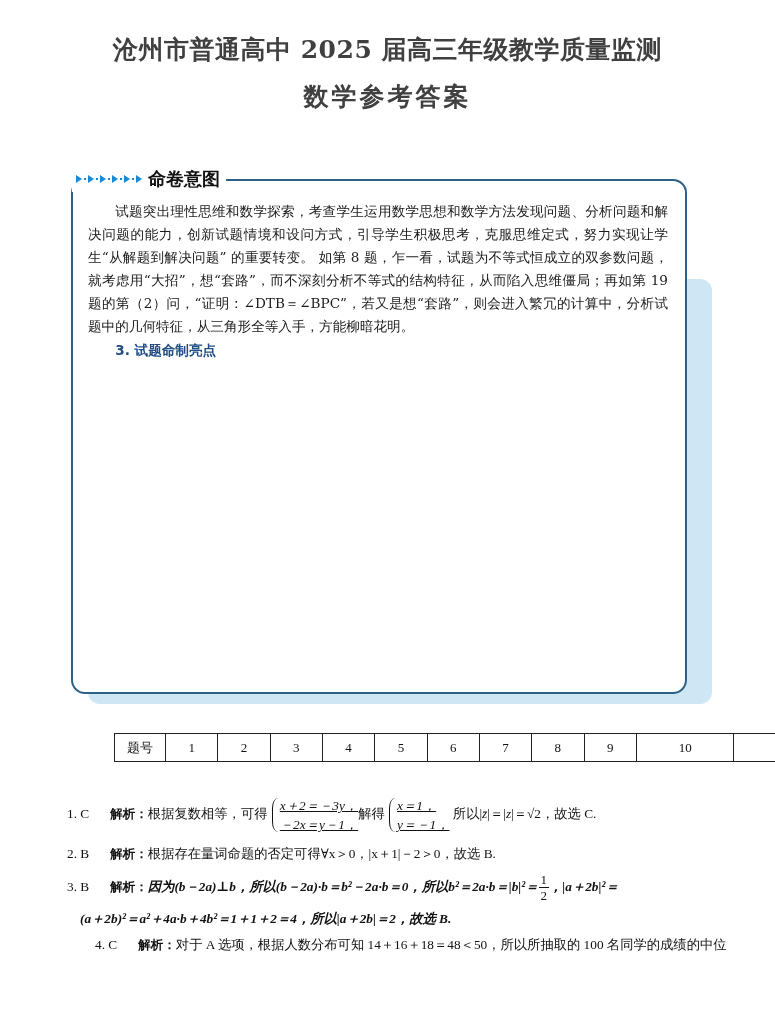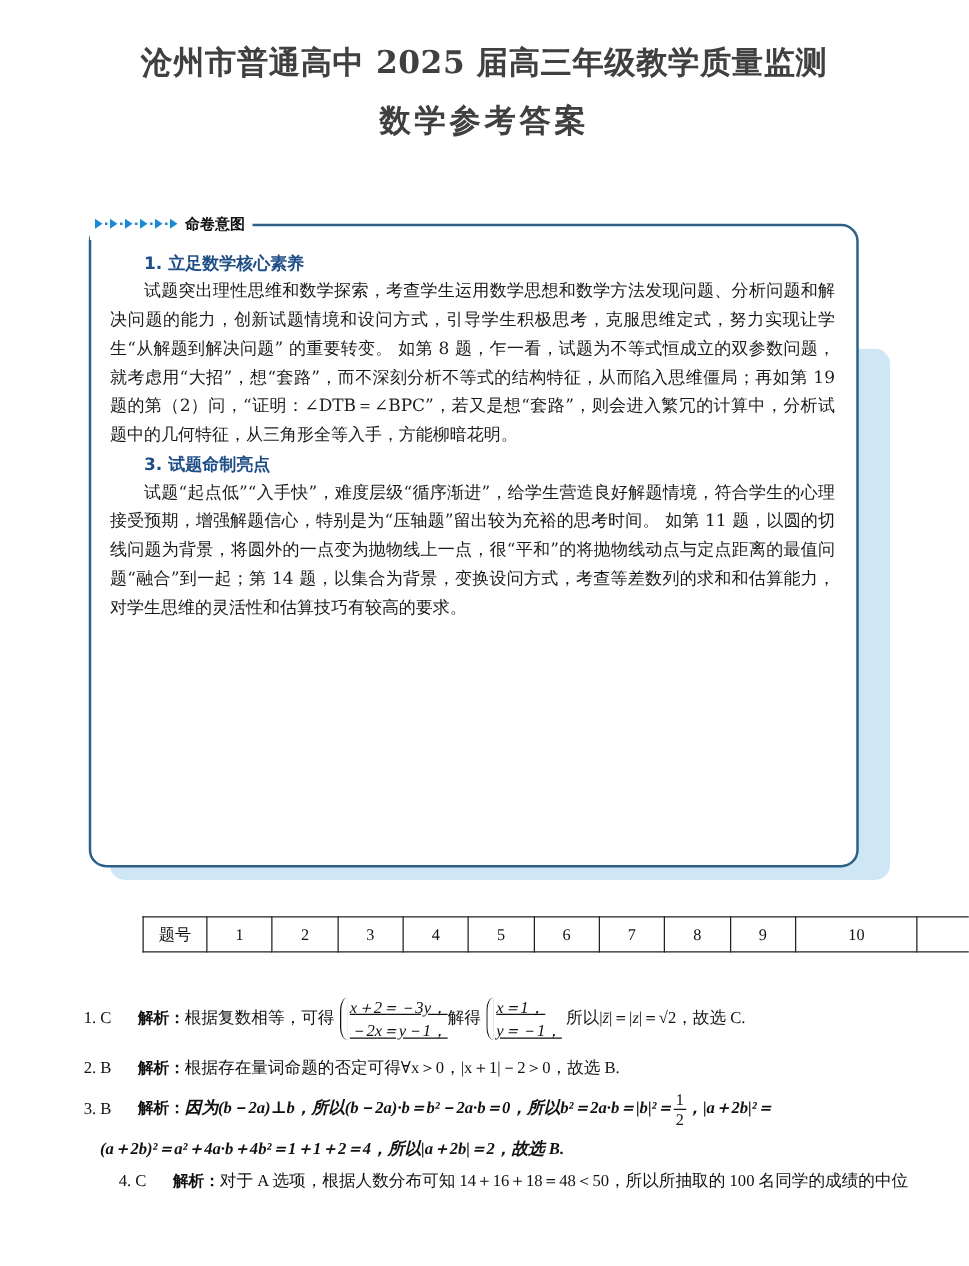--- a/index.html
+++ b/index.html
@@ -15,21 +15,21 @@
                 background: #cfe6f4; border-radius: 12px; }
   .box { position: absolute; left: 71px; top: 179px; width: 616px; height: 515px;
          border: 2px solid #2d6187; border-radius: 14px; background: #fff; box-sizing: border-box; }
   .box-header { position: absolute; left: 72px; top: 166px; height: 26px; background: #fff;
                 display: flex; align-items: center; padding: 0 6px 0 4px; }
   .arrows { display: flex; align-items: center; gap: 1px; margin-right: 6px; }
   .arrow { width: 0; height: 0; border-top: 4px solid transparent; border-bottom: 4px solid transparent;
            border-left: 6px solid #1a8ad6; }
   .dot { width: 2px; height: 2px; background: #1a8ad6; margin: 0 1px; }
   .box-title { font-family: "DejaVu Sans", "Liberation Sans", sans-serif; font-weight: bold;
-               font-size: 12px; color: #111; text-align: center; }
+               font-size: 18px; color: #111; text-align: center; }
   .box-content { position: absolute; left: 88px; top: 200px; width: 580px; font-size: 13.6px;
                  line-height: 23.1px; text-align: justify; color: #1a1a1a; }
   .box-content p { margin: 0; text-indent: 2em; }
   .box-content h4 { margin: 0; padding-left: 2em; font-size: 13.6px; font-weight: bold;
                     font-family: "DejaVu Sans", "Liberation Sans", sans-serif; color: #1f4e86; line-height: 22px; }
 
   
   table.answers { position: absolute; left: 70px; top: 733px; width: 715px; border-collapse: collapse;
                   font-size: 13px; margin-left: 44px; }
   table.answers td { border: 1px solid #222; height: 27px; text-align: center; padding: 0;
@@ -72,24 +72,22 @@
     <span class="arrow"></span>
       <span class="dot"></span>
     <span class="arrow"></span>
       <span class="dot"></span>
     <span class="arrow"></span>
   </span>
   <span class="box-title">命卷意图</span>
 </div>
 
 <div class="box-content">
-  <h4>1. 立足数学核心素养</h4>
   <p>试题突出理性思维和数学探索，考查学生运用数学思想和数学方法发现问题、分析问题和解决问题的能力，创新试题情境和设问方式，引导学生积极思考，克服思维定式，努力实现让学生“从解题到解决问题” 的重要转变。 如第 8 题，乍一看，试题为不等式恒成立的双参数问题，就考虑用“大招”，想“套路”，而不深刻分析不等式的结构特征，从而陷入思维僵局；再如第 19 题的第（2）问，“证明：∠DTB＝∠BPC”，若又是想“套路”，则会进入繁冗的计算中，分析试题中的几何特征，从三角形全等入手，方能柳暗花明。</p>
   <h4>3. 试题命制亮点</h4>
-  <p>试题“起点低”“入手快”，难度层级“循序渐进”，给学生营造良好解题情境，符合学生的心理接受预期，增强解题信心，特别是为“压轴题”留出较为充裕的思考时间。 如第 11 题，以圆的切线问题为背景，将圆外的一点变为抛物线上一点，很“平和”的将抛物线动点与定点距离的最值问题“融合”到一起；第 14 题，以集合为背景，变换设问方式，考查等差数列的求和和估算能力，对学生思维的灵活性和估算技巧有较高的要求。</p>
 </div>
 
 <table class="answers">
   <tbody>
       <tr>
     <td>题号</td>
     <td>1</td>
     <td>2</td>
     <td>3</td>
     <td>4</td>

